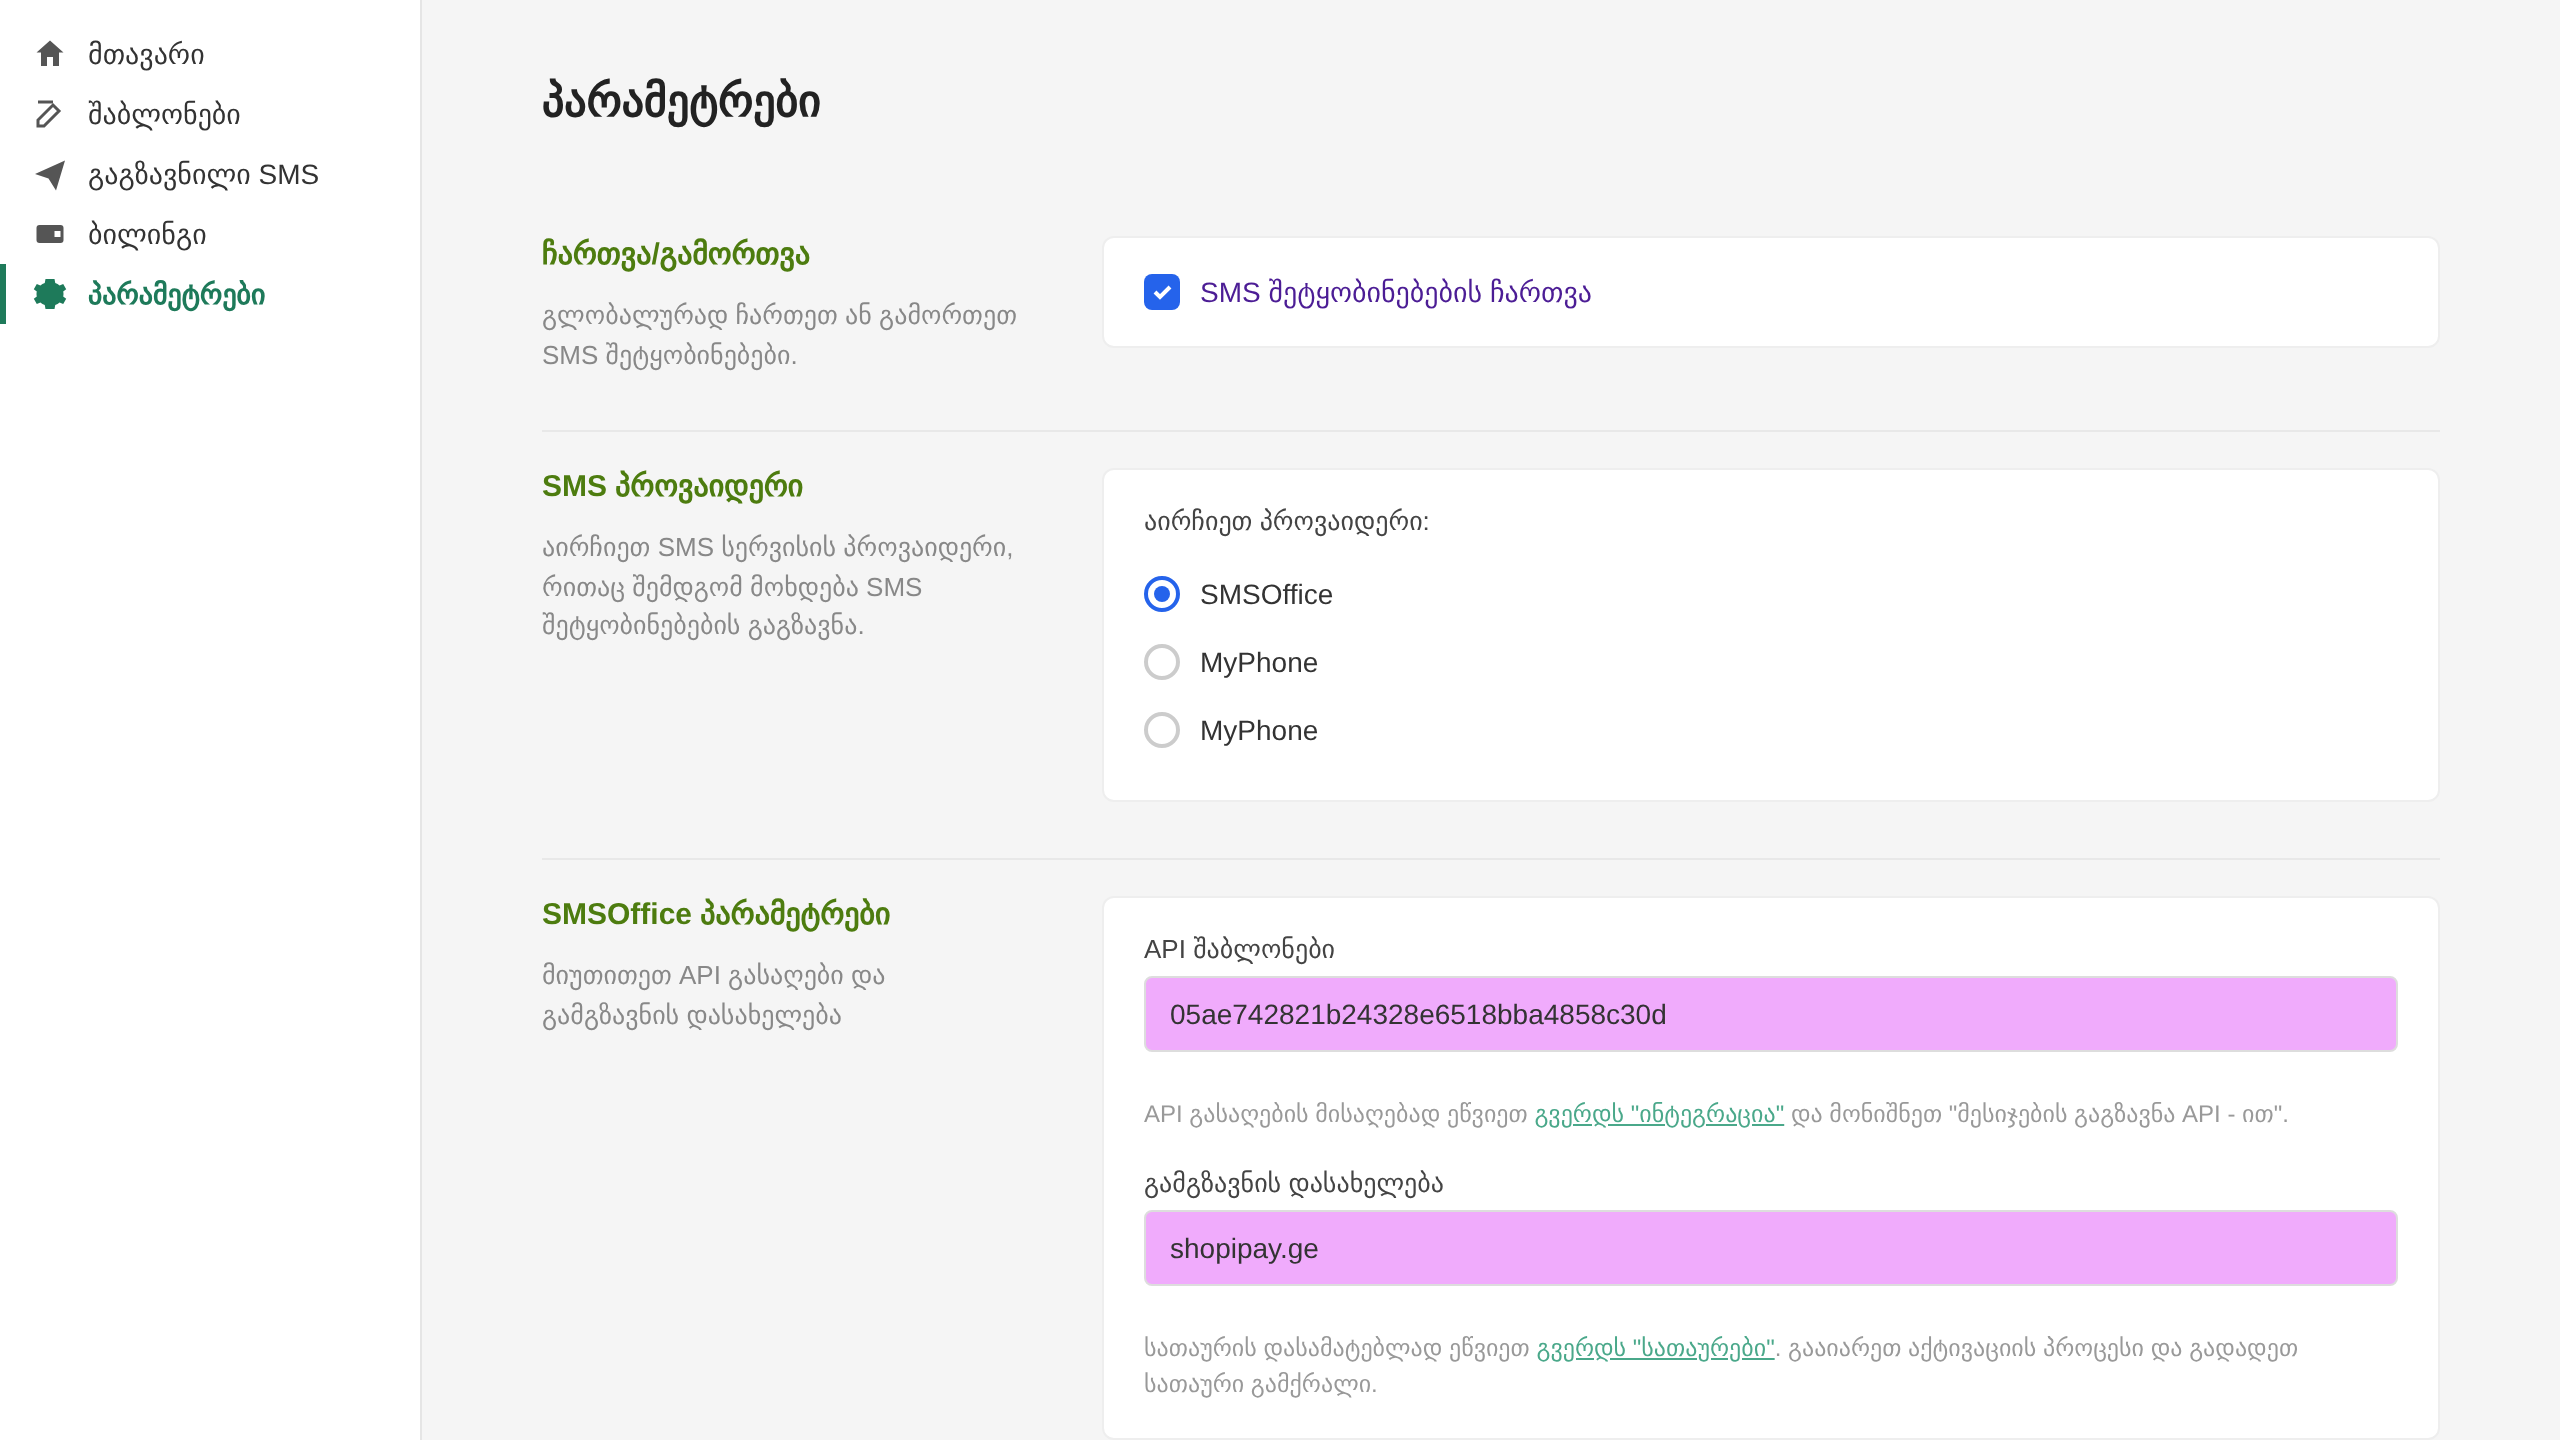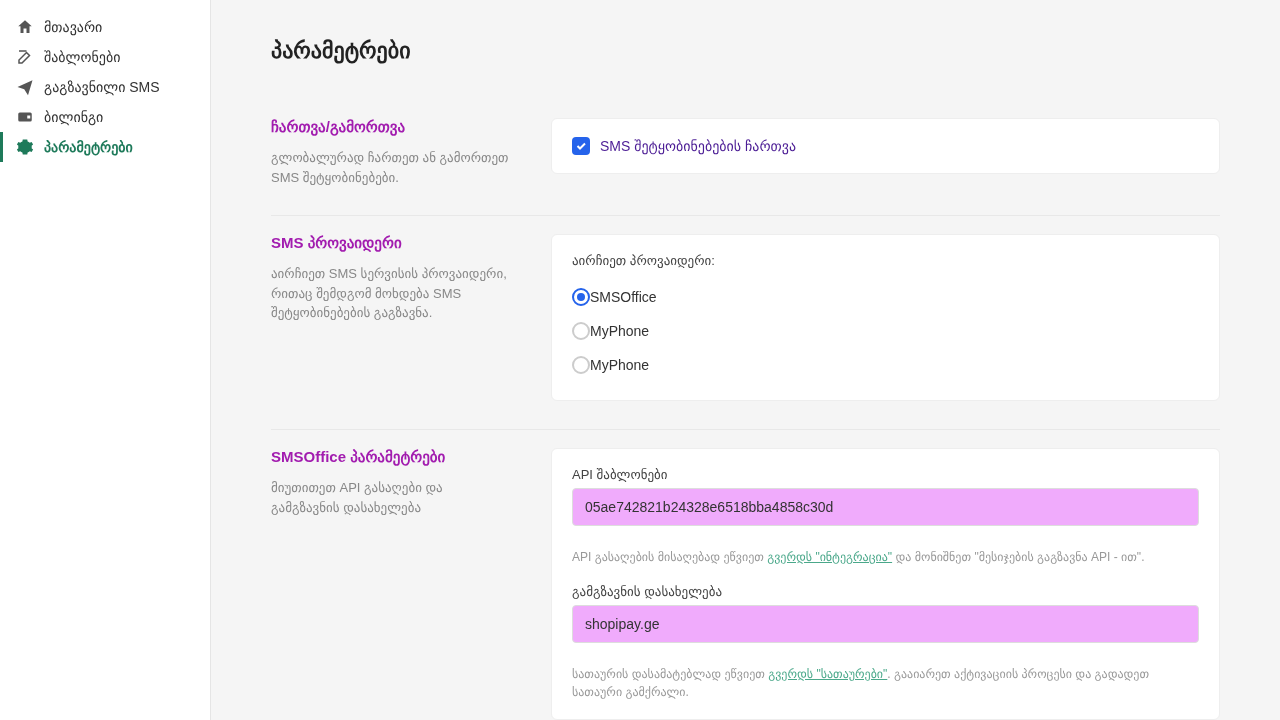--- a/index.html
+++ b/index.html
@@ -70,21 +70,21 @@
   border-bottom: 1px solid #e8e8e8;
 }
 .section:last-of-type { border-bottom: none; }
 .section-left {
   width: 240px;
   flex-shrink: 0;
 }
 .section-title {
   font-size: 15px;
   font-weight: 700;
-  color: #a21caf;
+  color: #4d7c0f;
   margin-bottom: 12px;
 }
 .section-desc {
   font-size: 13px;
   color: #888;
   line-height: 1.5;
 }
 .section-right {
   flex: 1;
 }
@@ -113,20 +113,21 @@
 .checkbox svg { width: 12px; height: 12px; }
 .check-label { font-size: 14px; color: #4c1d95; }
 .mini-title {
   font-size: 13px;
   color: #444;
   margin-bottom: 12px;
 }
 .radio-row {
   display: flex;
   align-items: center;
+  gap: 10px;
   padding: 8px 0;
   cursor: pointer;
 }
 .radio {
   width: 18px;
   height: 18px;
   border: 2px solid #ccc;
   border-radius: 50%;
   display: flex;
   align-items: center;

